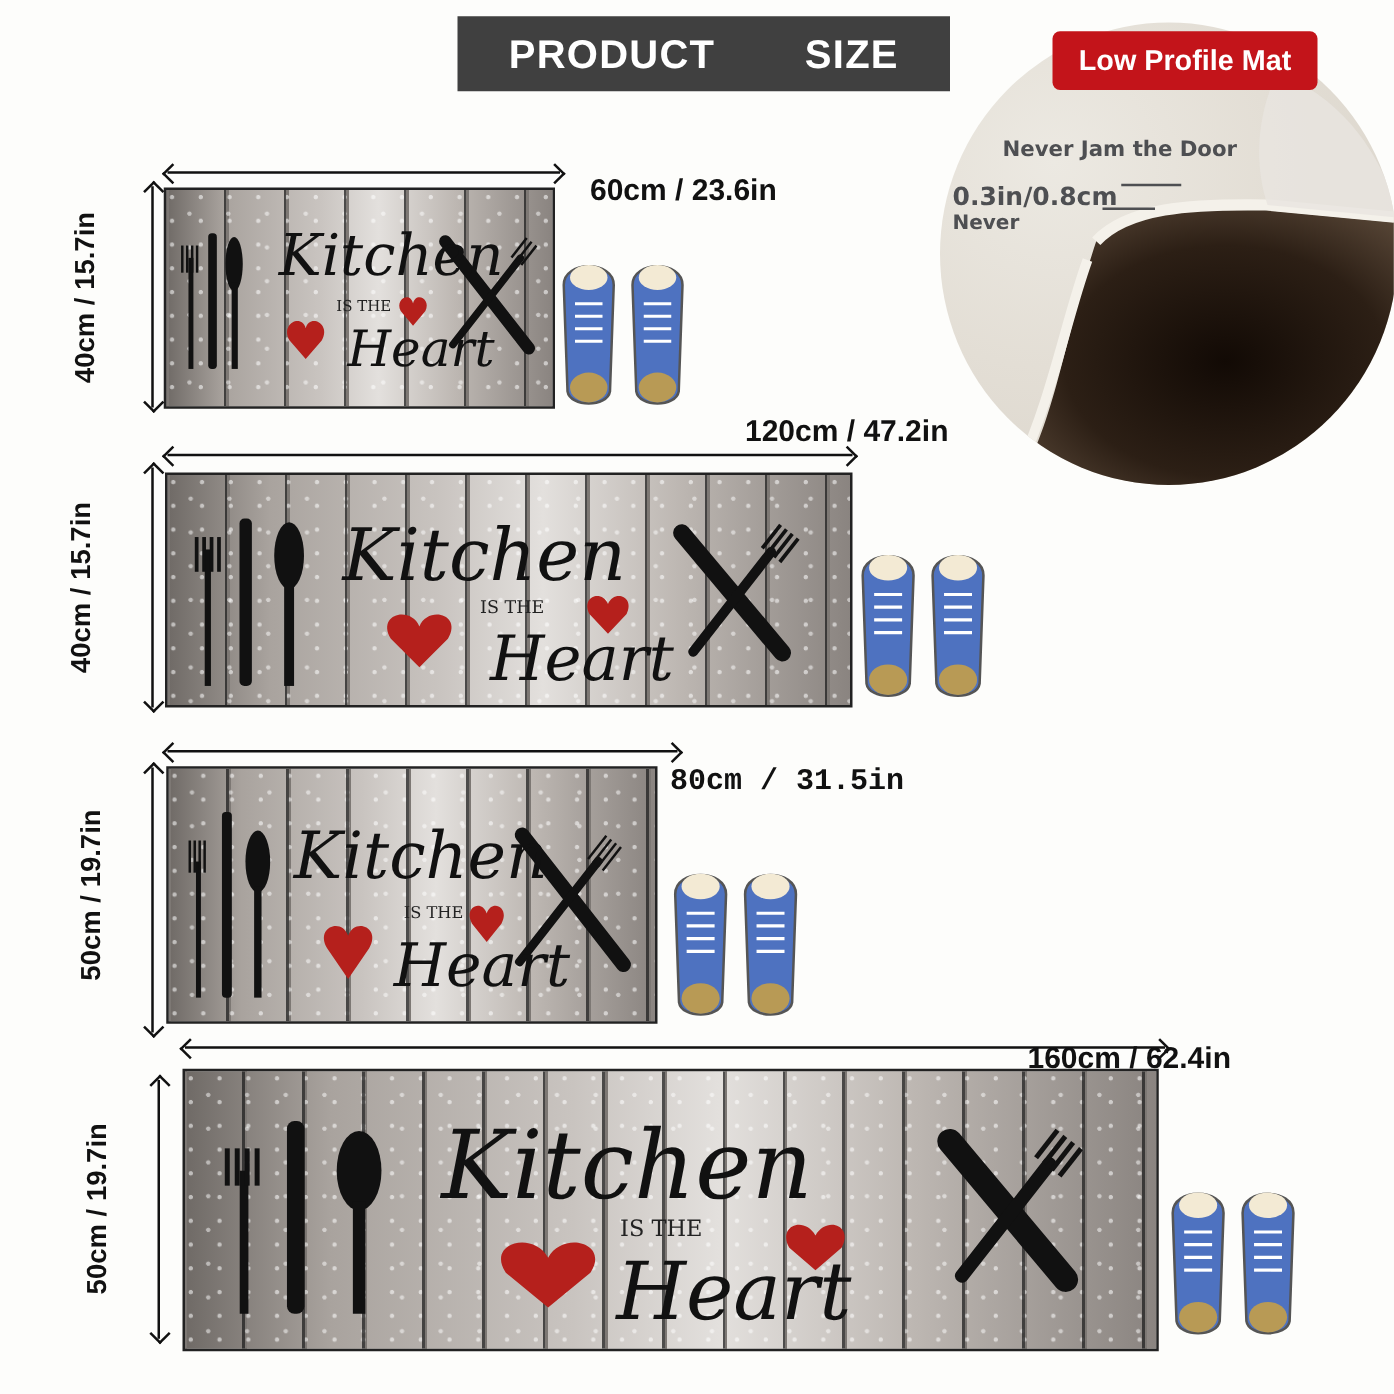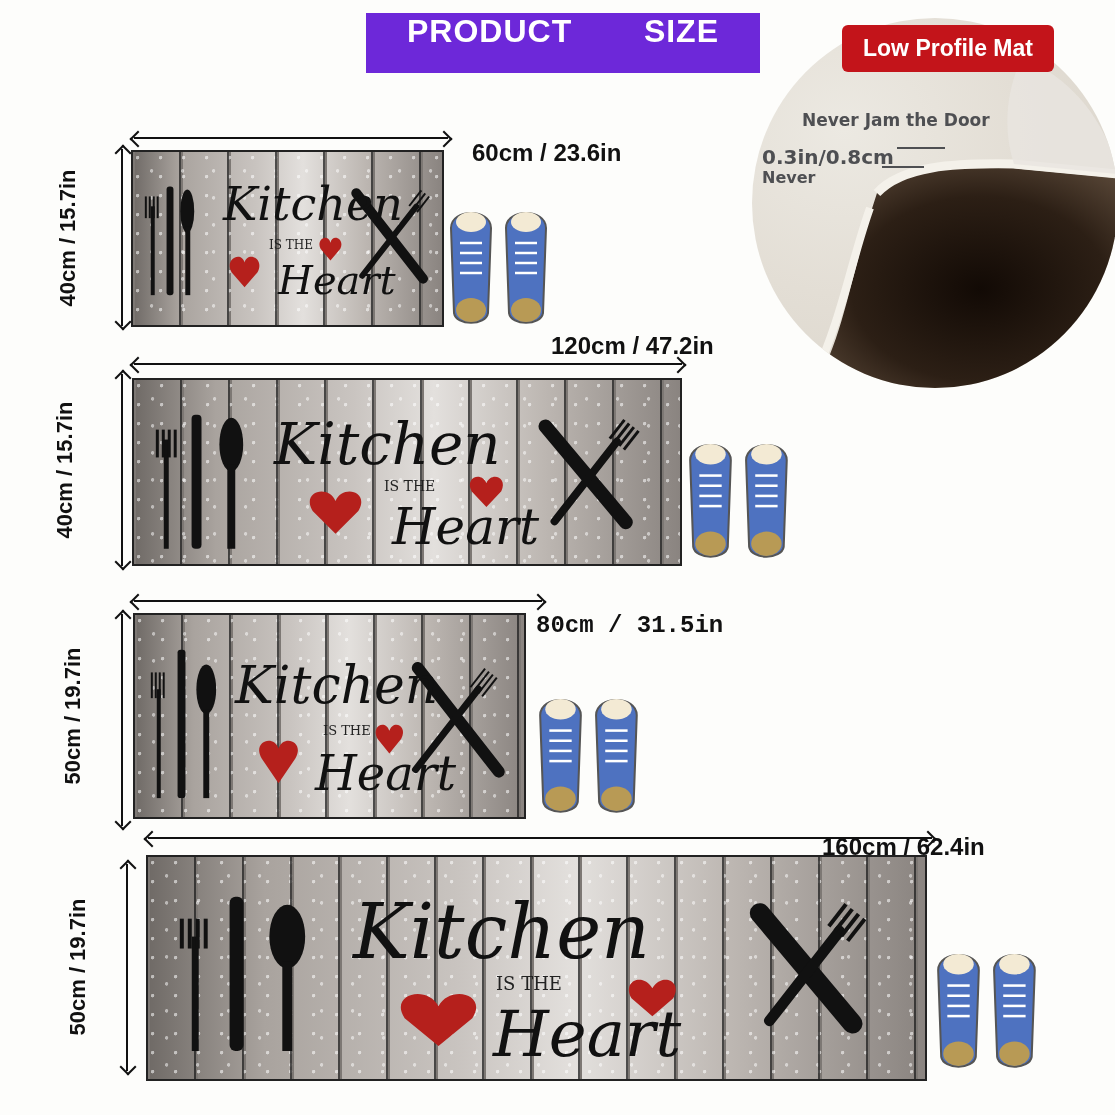--- a/index.html
+++ b/index.html
@@ -1,18 +1,18 @@
 <!DOCTYPE html>
 <html><head>
 <meta charset="utf-8">
 <style>
   html,body{margin:0;padding:0;}
   body{width:1115px;height:1115px;background:#fdfdfb;position:relative;overflow:hidden;font-family:"Liberation Sans",sans-serif;}
   .abs{position:absolute;}
-  .title-banner{left:366px;top:13px;width:394px;height:60px;background:#6d28d9;color:#fff;font-weight:bold;font-size:32px;display:flex;justify-content:center;letter-spacing:1px;word-spacing:14px;}
+  .title-banner{left:366px;top:13px;width:394px;height:60px;background:#404040;color:#fff;font-weight:bold;font-size:32px;display:flex;align-items:center;justify-content:center;letter-spacing:1px;word-spacing:14px;}
   .dim{color:#111;font-weight:bold;font-size:24px;white-space:nowrap;}
   .vdim{color:#111;font-weight:bold;font-size:22px;white-space:nowrap;transform:rotate(-90deg);transform-origin:center center;}
   .harrow,.varrow{position:absolute;}
   .harrow{height:14px;}
   .harrow .line{position:absolute;left:4px;right:4px;top:6px;height:2px;background:#111;}
   .harrow .l,.harrow .r{position:absolute;top:0;width:10px;height:10px;border-top:2px solid #111;border-left:2px solid #111;}
   .harrow .l{left:2px;top:2px;transform:rotate(-45deg);}
   .harrow .r{right:2px;top:2px;transform:rotate(135deg);}
   .varrow{width:14px;}
   .varrow .line{position:absolute;top:4px;bottom:4px;left:6px;width:2px;background:#111;}
@@ -123,21 +123,21 @@
       <line x1="14" y1="45" x2="36" y2="45"></line>
       <line x1="14" y1="55" x2="36" y2="55"></line>
       <line x1="14" y1="65" x2="36" y2="65"></line>
       <line x1="69" y1="35" x2="91" y2="35"></line>
       <line x1="69" y1="45" x2="91" y2="45"></line>
       <line x1="69" y1="55" x2="91" y2="55"></line>
       <line x1="69" y1="65" x2="91" y2="65"></line>
     </g>
 </svg>
 
-<div class="abs dim" style="left:551px;top:332px;text-align:right;">120cm / 47.2in</div>
+<div class="abs dim" style="left:596px;top:332px;text-align:right;">120cm / 47.2in</div>
 <div class="harrow" style="left:130px;top:357px;width:556px;">
     <div class="line"></div>
     <div class="l"></div>
     <div class="r"></div>
   </div>
 <div class="varrow" style="left:115px;top:370px;height:200px;">
     <div class="line"></div>
     <div class="t"></div>
     <div class="b"></div>
   </div>

